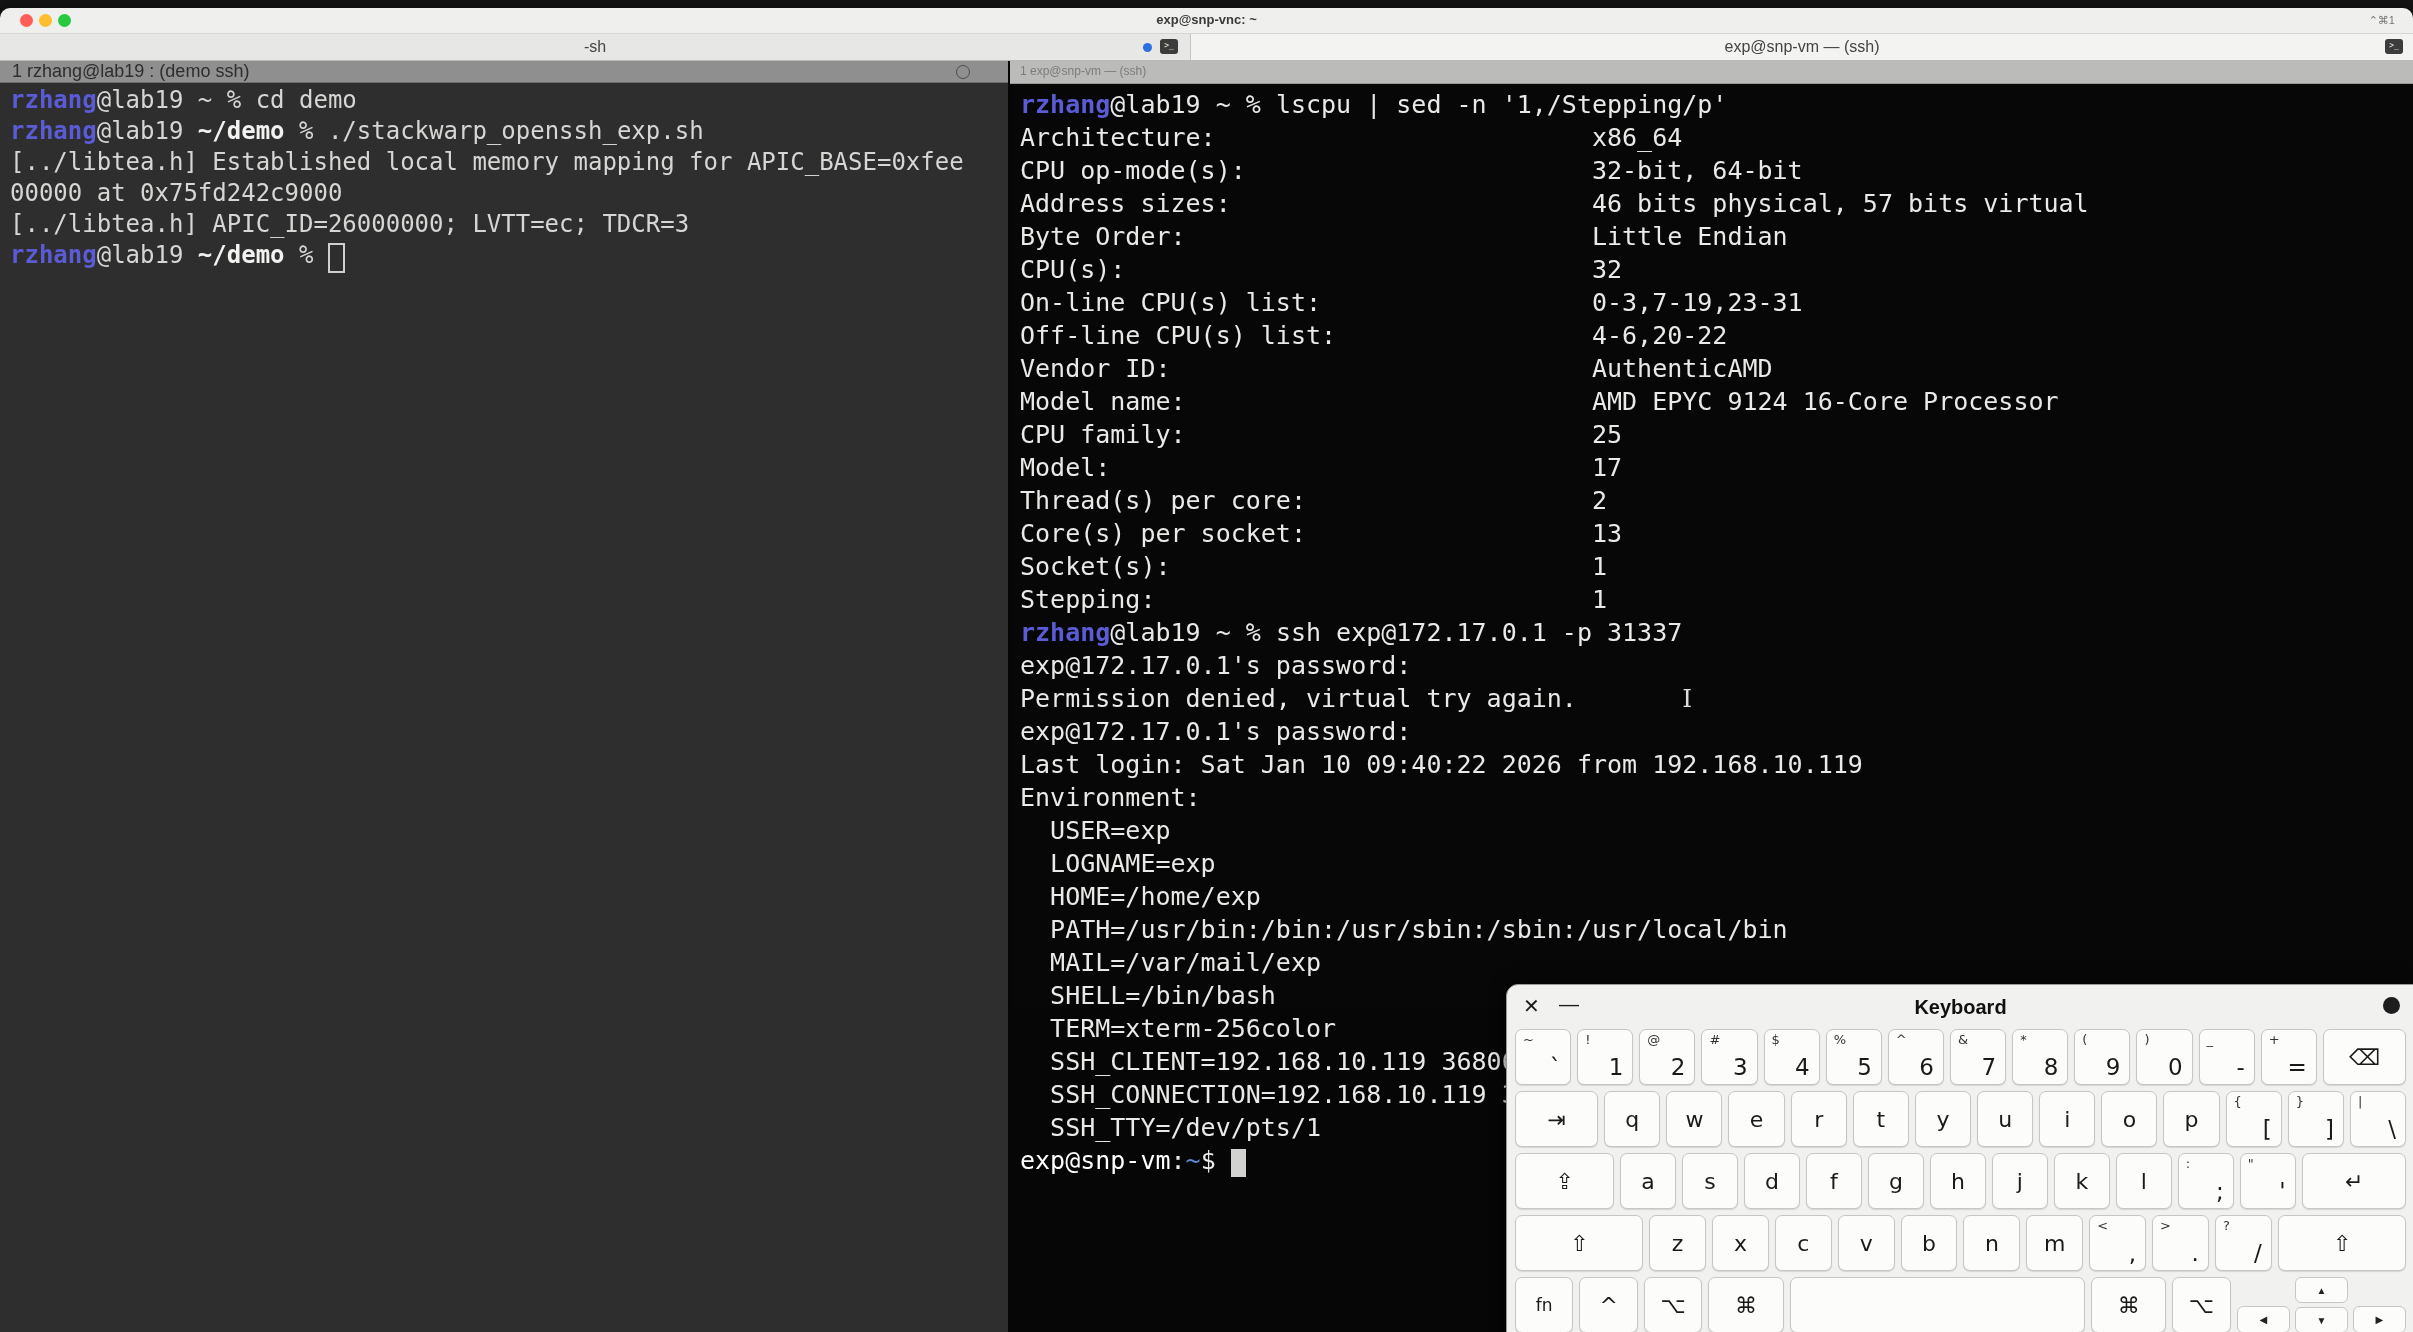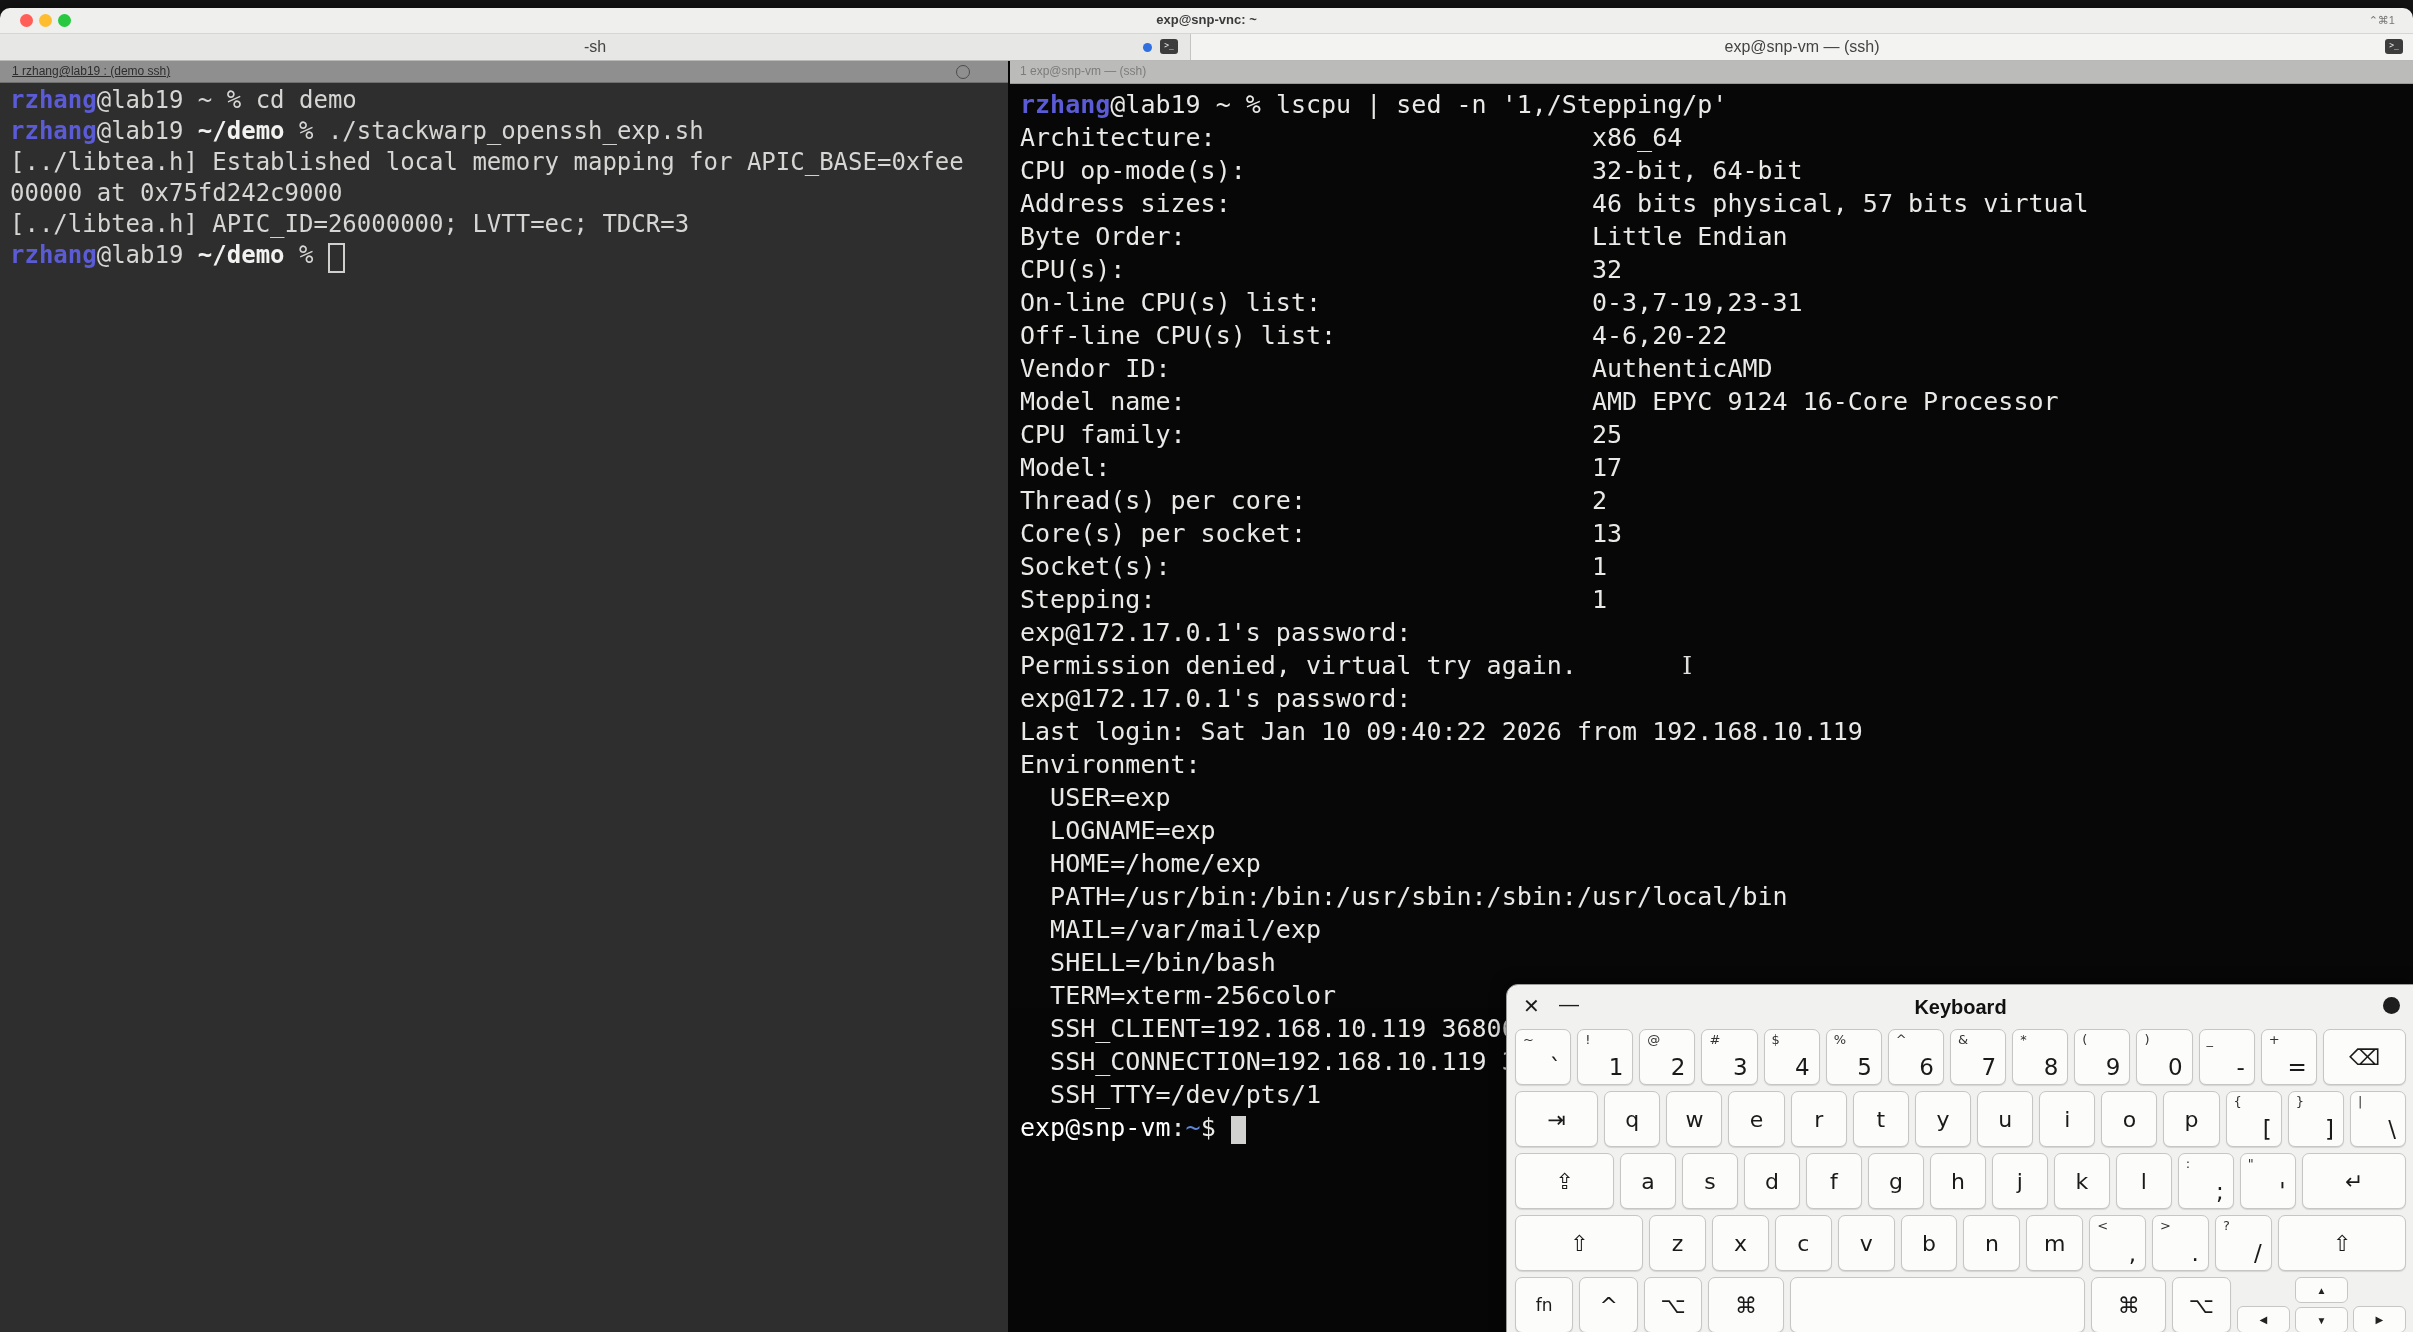--- a/index.html
+++ b/index.html
@@ -14,21 +14,21 @@
   .tab{position:absolute;top:0;height:26px;}
   .tab-label{display:block;text-align:center;font-size:16px;color:#444;line-height:26px;white-space:nowrap;overflow:hidden;}
   #tab1{left:0;width:1190px;background:#e7e7e5;border-right:1px solid #c4c4c2;}
   #tab2{left:1191px;width:1222px;background:#f3f3f1;}
   .tab-dot{position:absolute;top:9px;width:9px;height:9px;border-radius:50%;background:#2f6fe0;}
   .mini-term{position:absolute;top:5px;width:18px;height:15px;background:#3c3c3c;border-radius:3px;color:#e8e8e8;font-size:8px;line-height:14px;text-align:center;font-family:"DejaVu Sans Mono",monospace;}
   
   #panes{position:absolute;left:0;top:53px;width:2413px;height:1271px;background:#060606;}
   #left-term{position:absolute;left:0;top:0;width:1008px;height:1271px;background:#2e2e2e;}
   #left-strip{position:absolute;left:0;top:0;width:100%;height:21px;background:#8f8f8f;border-bottom:1px solid #6f6f6f;}
-  #left-strip .strip-label{font-size:12px;color:#2e2e2e;line-height:20px;padding-left:12px;white-space:nowrap;text-decoration:underline;}
+  #left-strip .strip-label{font-size:18px;color:#2e2e2e;line-height:20px;padding-left:12px;white-space:nowrap;}
   #left-strip .strip-badge{position:absolute;right:38px;top:4px;width:12px;height:12px;border:1.5px solid #4c4c4c;border-radius:50%;}
   #right-term{position:absolute;left:1010px;top:0;width:1403px;height:947px;background:#070707;}
   #right-strip{position:absolute;left:0;top:0;width:100%;height:22px;background:#bbbbb9;border-bottom:1px solid #9a9a98;}
   #right-strip .strip-label{font-size:12px;color:#7c7c7a;line-height:21px;padding-left:10px;white-space:nowrap;}
   .tbody{position:absolute;left:10px;right:0;overflow:hidden;font-family:"DejaVu Sans Mono","Liberation Mono",monospace;}
   #left-body{top:24px;font-size:24px;line-height:31px;color:#d6d6d4;}
   #right-body{top:27px;font-size:25px;line-height:33px;color:#e9e9e7;}
   .tline{white-space:pre;}
   .blue{color:#5b5bd6;font-weight:bold;}
   .blue2{color:#5f87d7;}
@@ -108,20 +108,21 @@
           <div class="tline"><span>On-line CPU(s) list:                  0-3,7-19,23-31</span></div>
           <div class="tline"><span>Off-line CPU(s) list:                 4-6,20-22</span></div>
           <div class="tline"><span>Vendor ID:                            AuthenticAMD</span></div>
           <div class="tline"><span>Model name:                           AMD EPYC 9124 16-Core Processor</span></div>
           <div class="tline"><span>CPU family:                           25</span></div>
           <div class="tline"><span>Model:                                17</span></div>
           <div class="tline"><span>Thread(s) per core:                   2</span></div>
           <div class="tline"><span>Core(s) per socket:                   13</span></div>
           <div class="tline"><span>Socket(s):                            1</span></div>
           <div class="tline"><span>Stepping:                             1</span></div>
+          <div class="tline"><span class="blue">rzhang</span><span>@lab19 ~ % ssh exp@172.17.0.1 -p 31337</span></div>
           <div class="tline"><span>exp@172.17.0.1's password:</span></div>
           <div class="tline"><span>Permission denied, virtual try again.       </span><span class="ibeam">I</span></div>
           <div class="tline"><span>exp@172.17.0.1's password:</span></div>
           <div class="tline"><span>Last login: Sat Jan 10 09:40:22 2026 from 192.168.10.119</span></div>
           <div class="tline"><span>Environment:</span></div>
           <div class="tline"><span>  USER=exp</span></div>
           <div class="tline"><span>  LOGNAME=exp</span></div>
           <div class="tline"><span>  HOME=/home/exp</span></div>
           <div class="tline"><span>  PATH=/usr/bin:/bin:/usr/sbin:/sbin:/usr/local/bin</span></div>
           <div class="tline"><span>  MAIL=/var/mail/exp</span></div>

